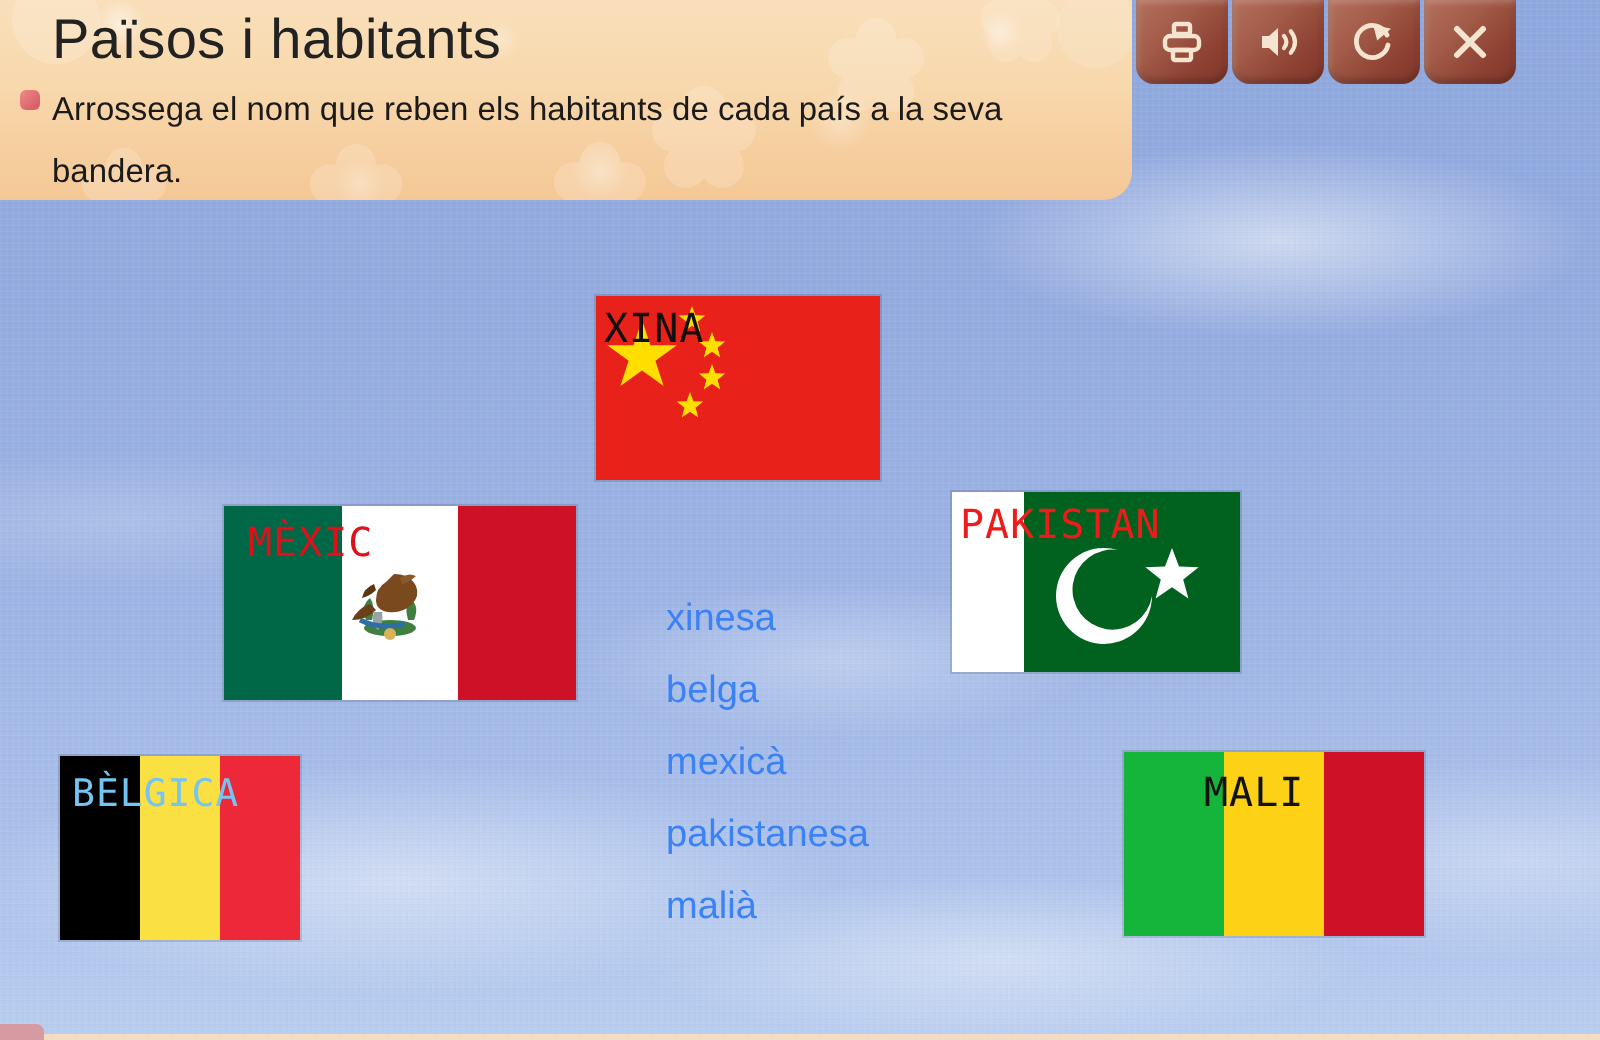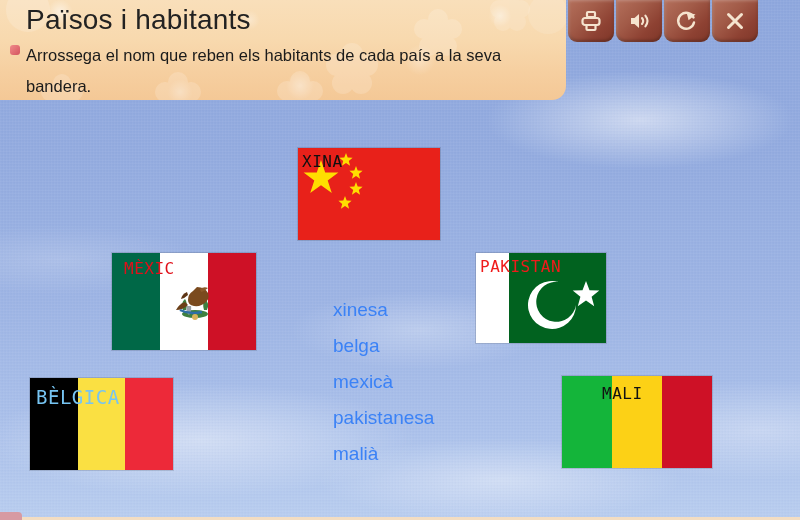--- a/index.html
+++ b/index.html
@@ -143,42 +143,42 @@
 
   
   .flag {
     position: absolute;
     box-shadow: 0 0 0 1px rgba(0,0,0,0.12);
     overflow: hidden;
   }
   .flag-label {
     position: absolute;
     font-family: "DejaVu Sans Mono", monospace;
-    font-size: 16px;
+    font-size: 20px;
     letter-spacing: 0.5px;
     white-space: nowrap;
     z-index: 5;
   }
   .stripes { position: absolute; inset: 0; display: flex; }
   .stripes > div { height: 100%; }
 
   
   #flag-china { left: 298px; top: 148px; width: 142px; height: 92px; background: #e8211a; }
   #label-xina { left: 4px; top: 4px; color: #101010; }
 
   
-  #flag-mexico { left: 112px; top: 253px; width: 144px; height: 97px; }
+  #flag-mexico { left: 112px; top: 253px; width: 176px; height: 97px; }
   #label-mexic { left: 12px; top: 6px; color: #e0101a; }
 
   
-  #flag-pakistan { left: 476px; top: 253px; width: 130px; height: 90px; }
+  #flag-pakistan { left: 476px; top: 246px; width: 144px; height: 90px; }
   #label-pakistan { left: 4px; top: 4px; color: #ef1b1b; }
 
   
-  #flag-belgium { left: 30px; top: 378px; width: 143px; height: 92px; }
+  #flag-belgium { left: 30px; top: 378px; width: 120px; height: 92px; }
   #label-belgica { left: 6px; top: 8px; color: #76c4f2; font-size: 19px; }
 
   
   #flag-mali { left: 562px; top: 376px; width: 150px; height: 92px; }
   #label-mali { left: 12px; top: 8px; color: #121212; padding-left: 28px; }
 
   
   #word-list {
     position: absolute;
     left: 333px;

